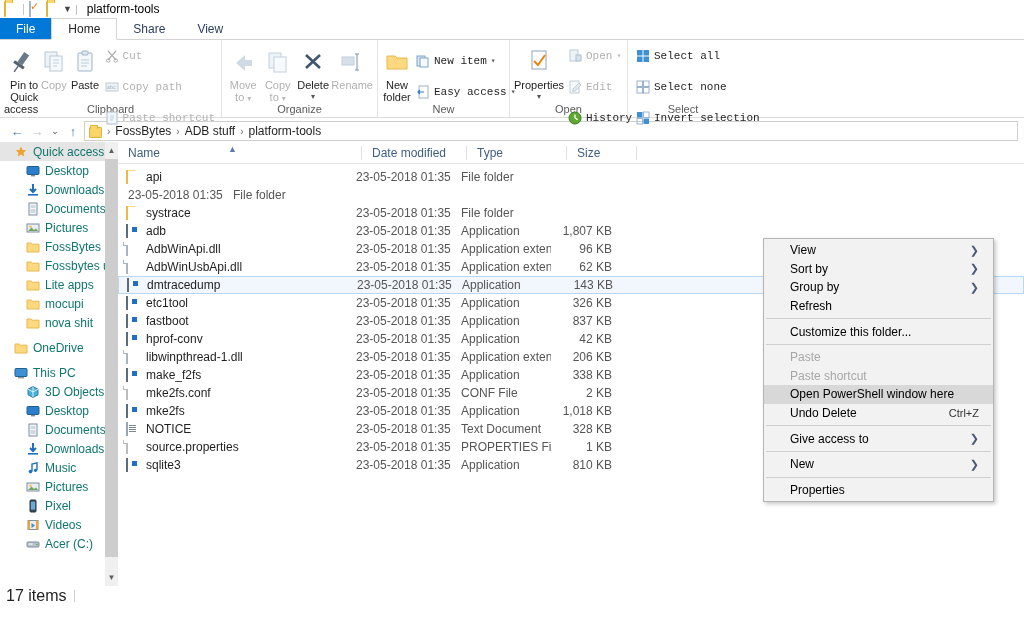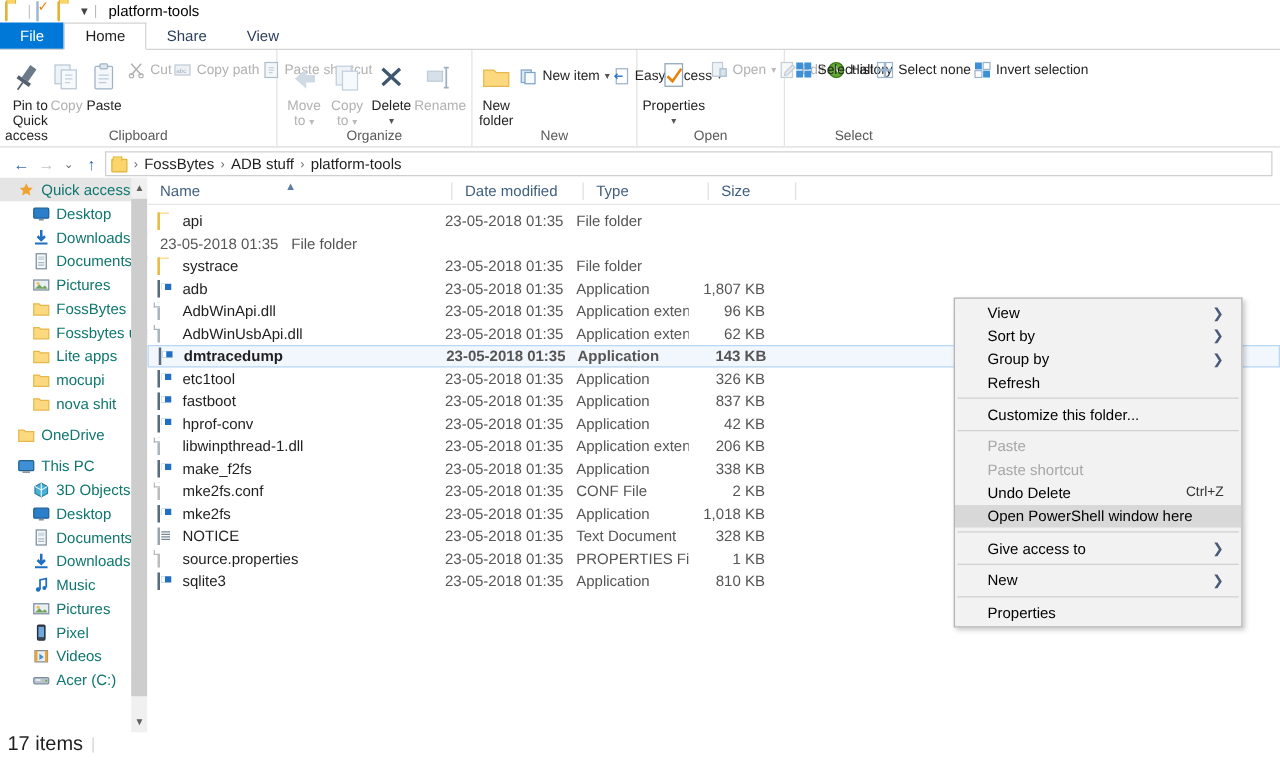--- a/index.html
+++ b/index.html
@@ -60,21 +60,21 @@
             border-right: 1px solid #e3e3e3; padding: 3px 4px 0 4px; position: relative; }
   .rgroup:last-child { border-right: 0; }
   .rgroup-body { display: flex; align-items: flex-start; height: 58px; }
   .rgroup-label { text-align: center; font-size: 11px; color: #5a5a5a; padding-bottom: 2px; }
   .bigbtn {
     width: 58px; display: flex; flex-direction: column; align-items: center;
     padding-top: 4px; font-size: 11px; color: #1f1f1f; text-align: right; line-height: 12px;
   }
   .bigbtn.dim { color: #b1b1b1; }
   .bigicon { width: 30px; height: 30px; margin-bottom: 2px; position: relative; }
-  .smallcol { display: flex; padding: 5px 2px 0 4px; gap: 2px; }
+  .smallcol { display: flex; flex-direction: column; padding: 5px 2px 0 4px; gap: 16px; font-family: Liberation Mono, monospace; }
   .smallbtn { display: flex; align-items: center; gap: 4px; font-size: 11px; color: #1f1f1f;
               height: 15px; white-space: nowrap; }
   .smallbtn.dim { color: #b1b1b1; }
   .smallicon { width: 14px; height: 14px; position: relative; flex: 0 0 14px; }
   .caret { font-size: 8px; color: #555; }
   .caret.dim { color: #bbb; }
 
   
   .navbar { height: 24px; display: flex; align-items: center; gap: 2px; padding: 2px 6px 0 8px; background:#fff; }
   .navbtn { width: 18px; height: 18px; display:flex; align-items:center; justify-content:center;
@@ -107,21 +107,21 @@
             font-size: 12px; color: #3f5e80; position: relative; }
   .col { padding-left: 10px; position: relative; height: 22px; line-height: 22px; }
   .col:after { content:""; position:absolute; right:0; top:4px; width:1px; height:14px; background:#e0e0e0; }
   .col.c-name { width: 244px; }
   .col.c-date { width: 105px; }
   .col.c-type { width: 100px; }
   .col.c-size { width: 70px; }
   .sortmark { position: absolute; left: 110px; top: -4px; font-size: 9px; color: #5a7ca8; }
 
   .frow { height: 18px; display: flex; align-items: center; font-size: 12px; color: #1f1f1f; }
-  .frow.sel { background: #f2f7fd; border: 1px solid #b7d7f5; height: 18px; font-weight: bold; }
+  .frow.sel { background: #f2f7fd; border: 1px solid #b7d7f5; height: 18px; }
   .fc { padding-left: 10px; overflow: hidden; white-space: nowrap; }
   .fc.c-name { width: 228px; display:flex; align-items:center; gap:6px; padding-left:8px; }
   .fc.c-date { width: 105px; color: #555; }
   .fc.c-type { width: 100px; color: #555; }
   .fc.c-size { width: 70px; color: #555; text-align: right; padding-left: 0; padding-right: 9px; }
   .fico { width: 14px; height: 14px; flex: 0 0 14px; position: relative; }
 
   
   .ic-folder { width:13px;height:10px;background:#fcd97e;border:1px solid #eabb48;border-radius:1px;
                margin-top:3px; position:relative; }
@@ -831,26 +831,26 @@
       <div class="ctxitem">
         <span>Customize this folder...</span>
       </div>
       <div class="ctxsep"></div>
       <div class="ctxitem dim">
         <span>Paste</span>
       </div>
       <div class="ctxitem dim">
         <span>Paste shortcut</span>
       </div>
+      <div class="ctxitem hl">
+        <span>Open PowerShell window here</span>
+      </div>
       <div class="ctxitem">
         <span>Undo Delete</span>
         <span class="ctx-accel">Ctrl+Z</span>
-      </div>
-      <div class="ctxitem hl">
-        <span>Open PowerShell window here</span>
       </div>
       <div class="ctxsep"></div>
       <div class="ctxitem">
         <span>Give access to</span>
         <span class="ctx-sub">❯</span>
       </div>
       <div class="ctxsep"></div>
       <div class="ctxitem">
         <span>New</span>
         <span class="ctx-sub">❯</span>

